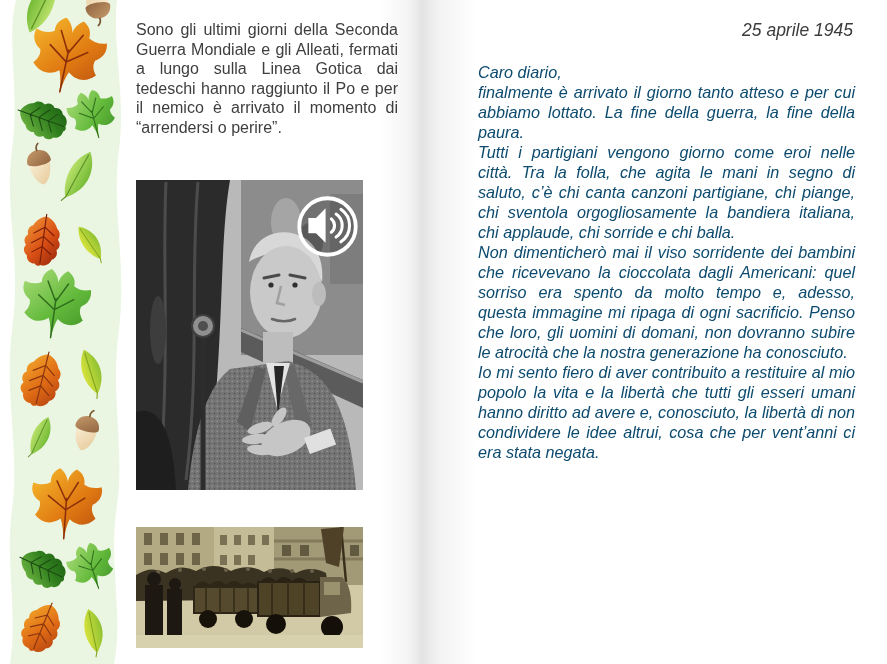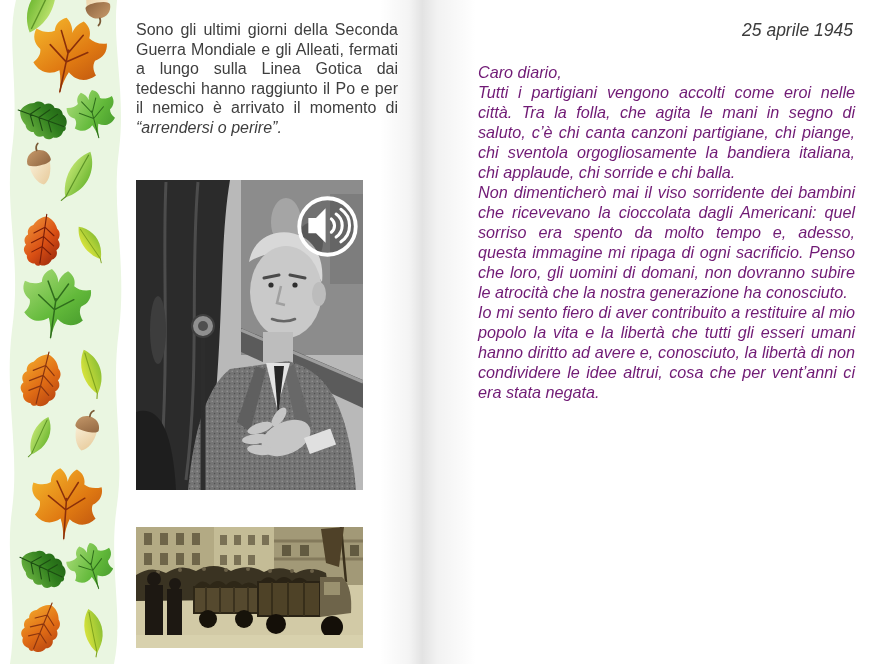--- a/index.html
+++ b/index.html
@@ -4,39 +4,39 @@
 <style>
   * { margin: 0; padding: 0; box-sizing: border-box; }
   html, body { width: 887px; height: 664px; background: #ffffff; overflow: hidden; }
   body { font-family: "Liberation Sans", "DejaVu Sans", sans-serif; position: relative; }
 
   .leaf-border { position: absolute; left: 0; top: 0; width: 128px; height: 664px; }
 
   .left-page { position: absolute; left: 136px; top: 0; width: 262px; height: 664px; }
   .intro { margin-top: 20px; font-size: 16px; line-height: 19.6px; color: #3e3e3e;
            text-align: justify; }
-  .intro .quote { font-style: italic; }
+  .intro .quote { }
 
   .figure-speech { position: absolute; left: 0; top: 180px; width: 227px; height: 310px; }
   .figure-crowd  { position: absolute; left: 0; top: 527px; width: 227px; height: 121px; }
   .figure-speech svg.photo, .figure-crowd svg.photo { display: block; width: 100%; height: 100%; }
 
   .audio-button { position: absolute; top: 13px; right: 2px; width: 67px; height: 67px;
                   background: transparent; border: none; cursor: pointer; }
   .audio-button svg { display: block; width: 100%; height: 100%; }
 
   .spine { position: absolute; left: 380px; top: 0; width: 96px; height: 664px;
            background: linear-gradient(to right, rgba(0,0,0,0) 0%, rgba(0,0,0,0.045) 30%,
                        rgba(0,0,0,0.11) 44%, rgba(0,0,0,0.05) 60%, rgba(0,0,0,0) 100%); }
 
   .right-page { position: absolute; left: 478px; top: 0; width: 377px; height: 664px; }
   .diary-date { margin: 20px 2px 0 0; text-align: right; font-style: italic;
                 font-size: 17.5px; color: #3c3c3c; }
   .diary-body { margin-top: 21px; font-style: italic; font-size: 16.2px; line-height: 20px;
-                color: #701a75; text-align: justify; }
+                color: #0c4a6e; text-align: justify; }
   .diary-body p { margin: 0; }
 </style>
 </head>
 <body>
 
 <svg class="leaf-border" viewBox="0 0 128 664" xmlns="http://www.w3.org/2000/svg">
   <defs>
     <linearGradient id="g-mo" x1="0" y1="0" x2="1" y2="1">
       <stop offset="0" stop-color="#f7bd2e"></stop>
         <stop offset="0.55" stop-color="#e07a12"></stop>
@@ -279,17 +279,18 @@
     </svg>
   </figure>
 </div>
 
 <div class="spine"></div>
 
 <div class="right-page">
   <div class="diary-date">25 aprile 1945</div>
   <div class="diary-body">
     <p>Caro diario,</p>
-    <p>Tutti i partigiani vengono accolti come eroi nelle città. Tra la folla, che agita le mani in segno di saluto, c’è chi canta canzoni partigiane, chi piange, chi sventola orgogliosamente la bandiera italiana, chi applaude, chi sorride e chi balla.</p>
+    <p>finalmente è arrivato il giorno tanto atteso e per cui abbiamo lottato. La fine della guerra, la fine della paura.</p>
+    <p>Tutti i partigiani vengono giorno come eroi nelle città. Tra la folla, che agita le mani in segno di saluto, c’è chi canta canzoni partigiane, chi piange, chi sventola orgogliosamente la bandiera italiana, chi applaude, chi sorride e chi balla.</p>
     <p>Non dimenticherò mai il viso sorridente dei bambini che ricevevano la cioccolata dagli Americani: quel sorriso era spento da molto tempo e, adesso, questa immagine mi ripaga di ogni sacrificio. Penso che loro, gli uomini di domani, non dovranno subire le atrocità che la nostra generazione ha conosciuto.</p>
     <p>Io mi sento fiero di aver contribuito a restituire al mio popolo la vita e la libertà che tutti gli esseri umani hanno diritto ad avere e, conosciuto, la libertà di non condividere le idee altrui, cosa che per vent’anni ci era stata negata.</p>
   </div>
 </div>
 
 </body></html>

